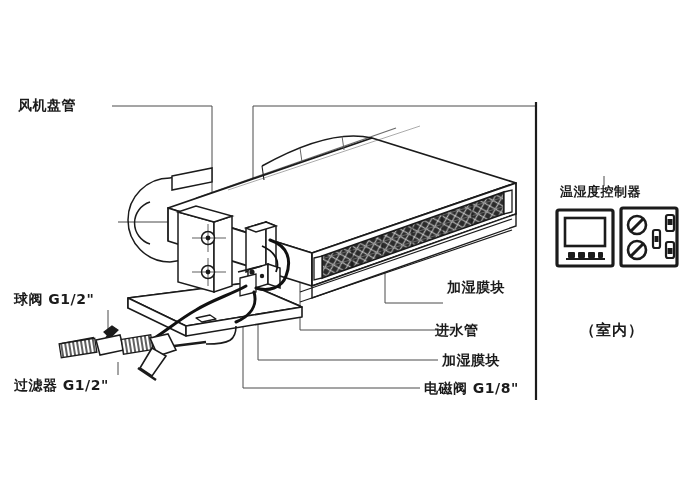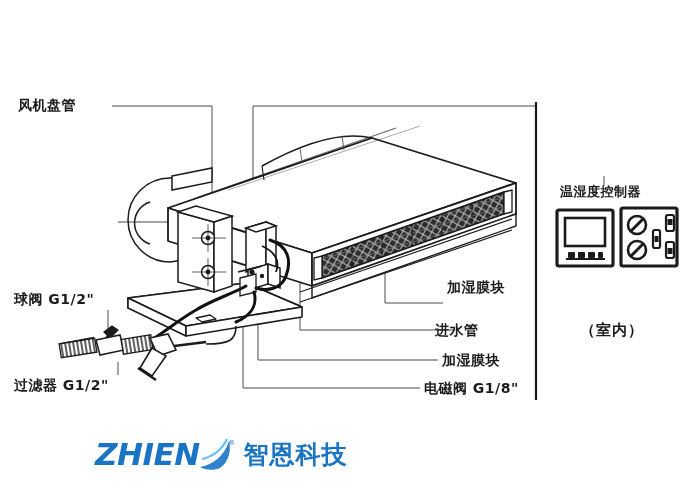--- a/index.html
+++ b/index.html
@@ -248,25 +248,14 @@
   <div class="lbl lbl-cn" style="left:435px;top:323px;">进水管</div>
 
   <div class="lbl lbl-cn" style="left:442px;top:353px;">加湿膜块</div>
 
   <div class="lbl lbl-cn" style="left:424px;top:381px;">电磁阀 G1/8"</div>
 
   <div class="lbl lbl-ctrl" style="left:560px;top:185px;">温湿度控制器</div>
 
   <div class="lbl lbl-room" style="left:580px;top:323px;">（室内）</div>
 
-  <div id="logo">
-    <span class="zh">ZHIEN</span>
-    <span class="swoosh">
-      <svg width="36" height="34" viewBox="0 0 36 34">
-        <path d="M2 30 C14 28 26 20 31 4 C33 12 32 24 22 31 C16 34 7 33 2 30 Z" fill="#1a74c4" opacity="0.9"></path>
-        <path d="M4 22 C14 20 24 13 29 2" stroke="#5bb7e8" stroke-width="2.4" fill="none" opacity="0.85"></path>
-        <text x="30" y="8" font-size="7" fill="#1a74c4" font-family="DejaVu Sans, sans-serif">®</text>
-      </svg>
-    </span>
-    <span class="cn">智恩科技</span>
-  </div>
 
 </div>
 
 </body></html>

